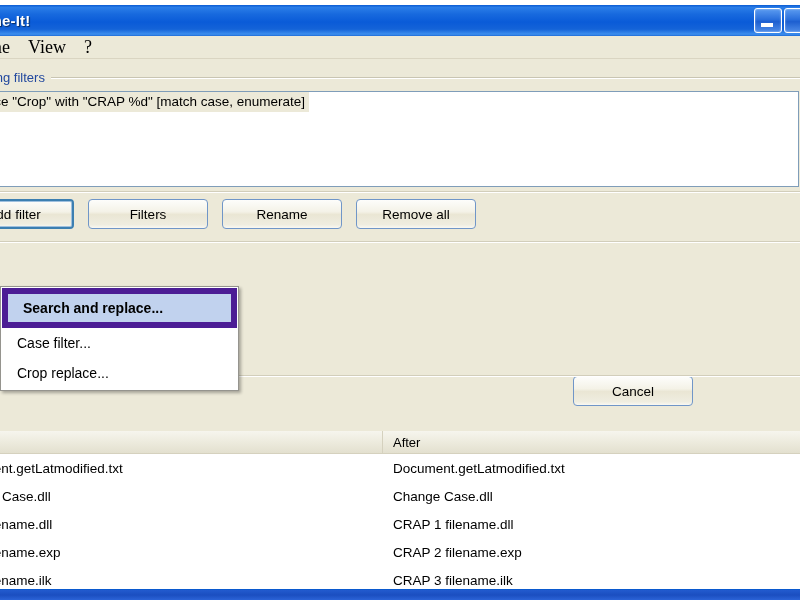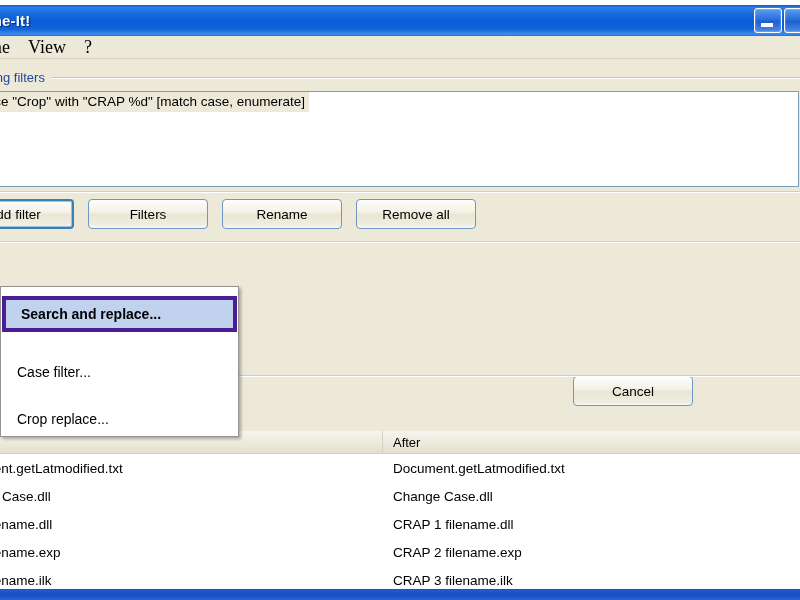--- a/index.html
+++ b/index.html
@@ -244,30 +244,30 @@
     background: #FFFFFF;
     border: 1px solid #95948E;
     box-shadow: 2px 2px 3px rgba(0,0,0,0.30);
     z-index: 50;
     padding: 1px 0 2px 0;
     box-sizing: border-box;
   }
   .popup-item {
     font-size: 14px;
     color: #000000;
-    padding: 24px 10px 7px 16px;
+    padding: 7px 10px 7px 16px;
     white-space: nowrap;
     box-sizing: border-box;
   }
   .popup-item.highlighted {
     background: #C1D2EE;
-    border: 4px solid #4c1d95;
+    border: 6px solid #4c1d95;
     font-weight: bold;
     padding: 6px 9px 6px 15px;
-    margin: 8px 1px;
+    margin: 0 1px;
   }
 
   
   .taskbar {
     position: absolute;
     left: 0; bottom: 0;
     width: 800px; height: 10px;
     background: linear-gradient(to bottom, #225BCE 0%, #1B4EC0 50%, #2B63D6 100%);
     z-index: 90;
   }

